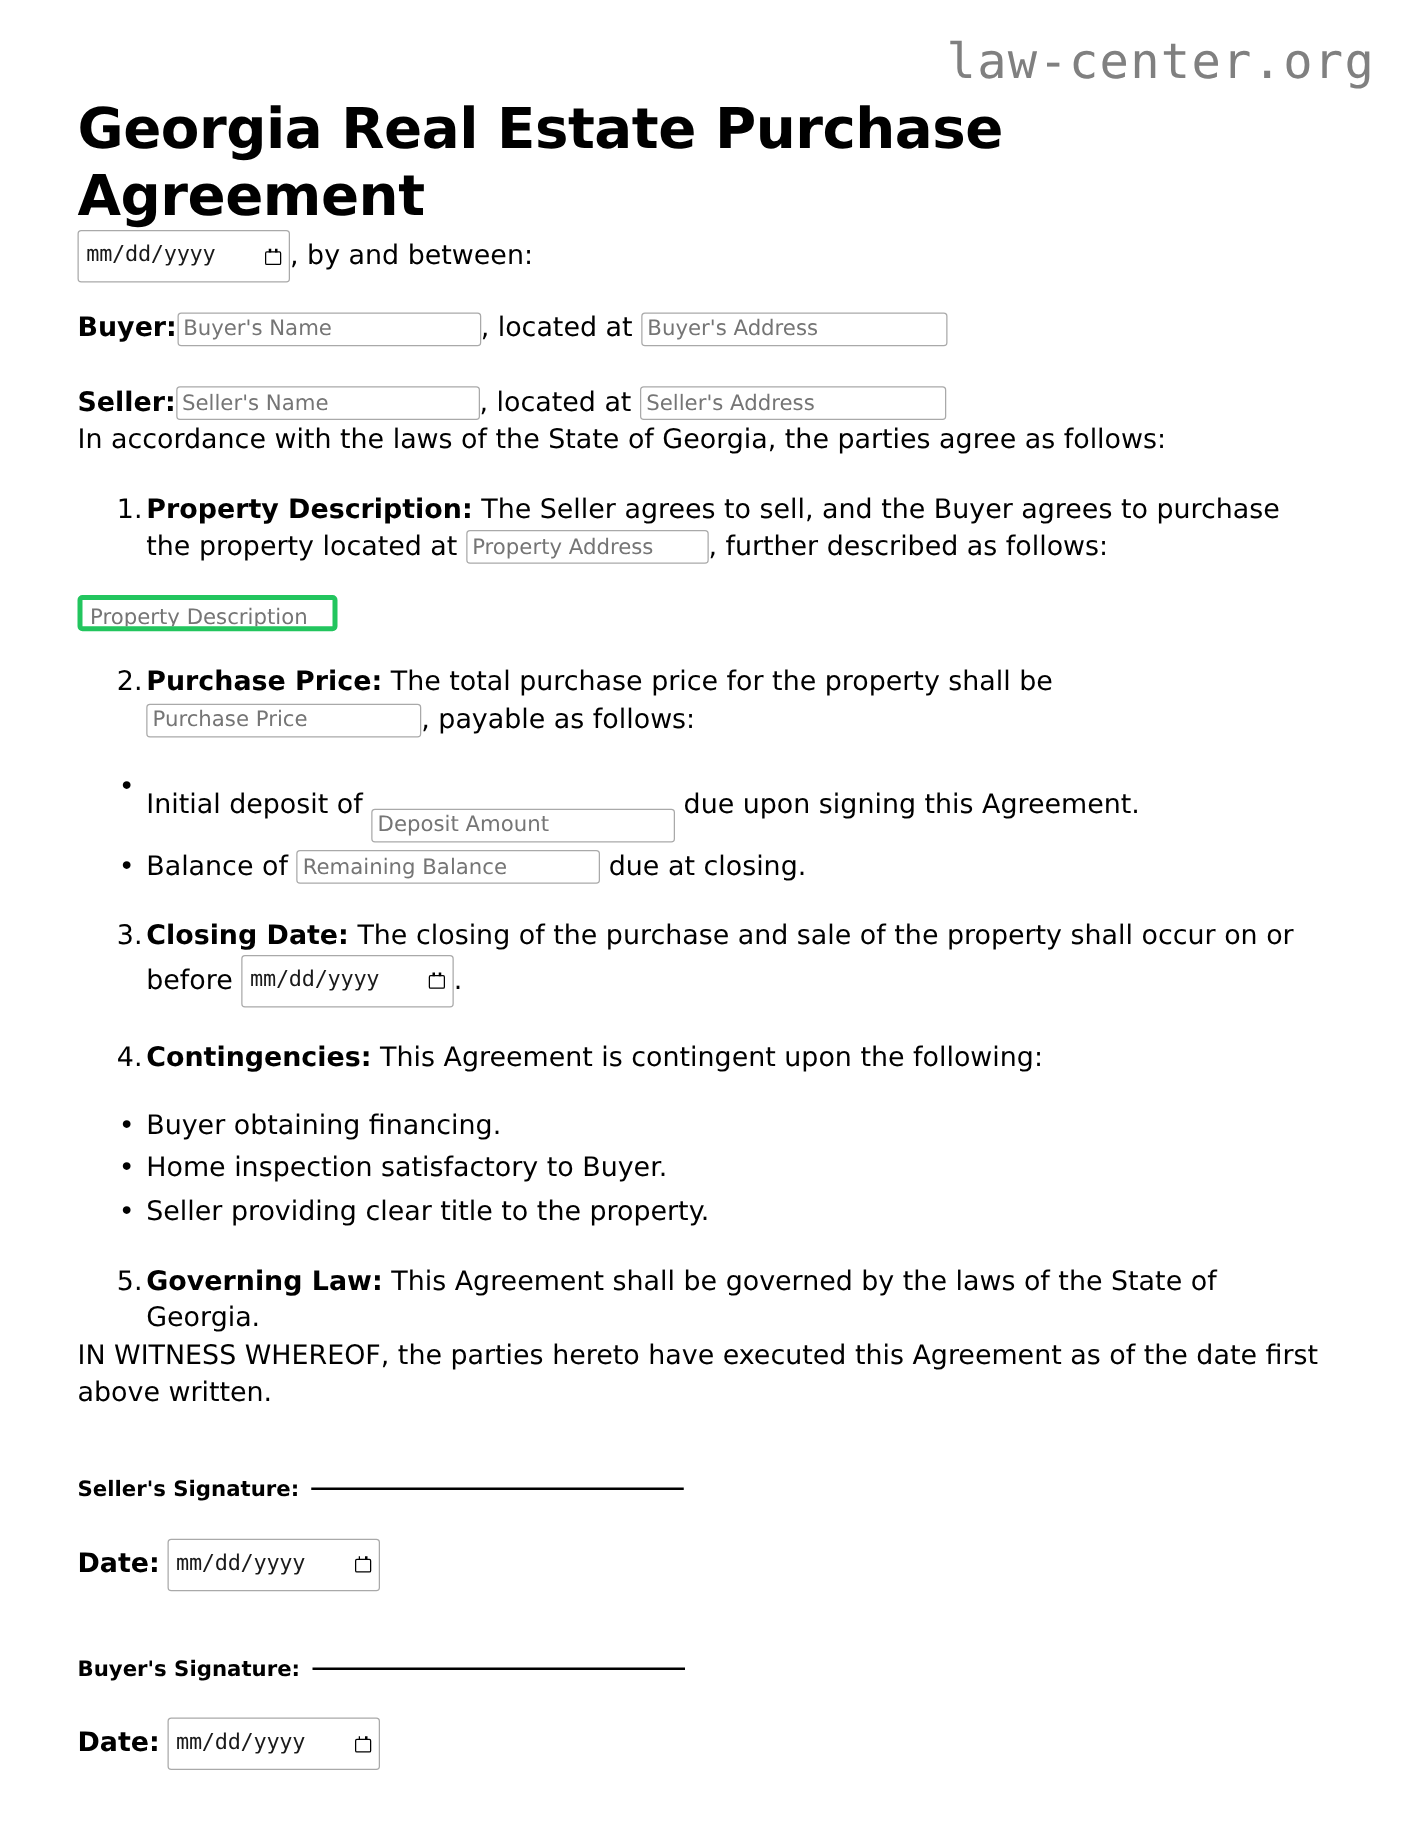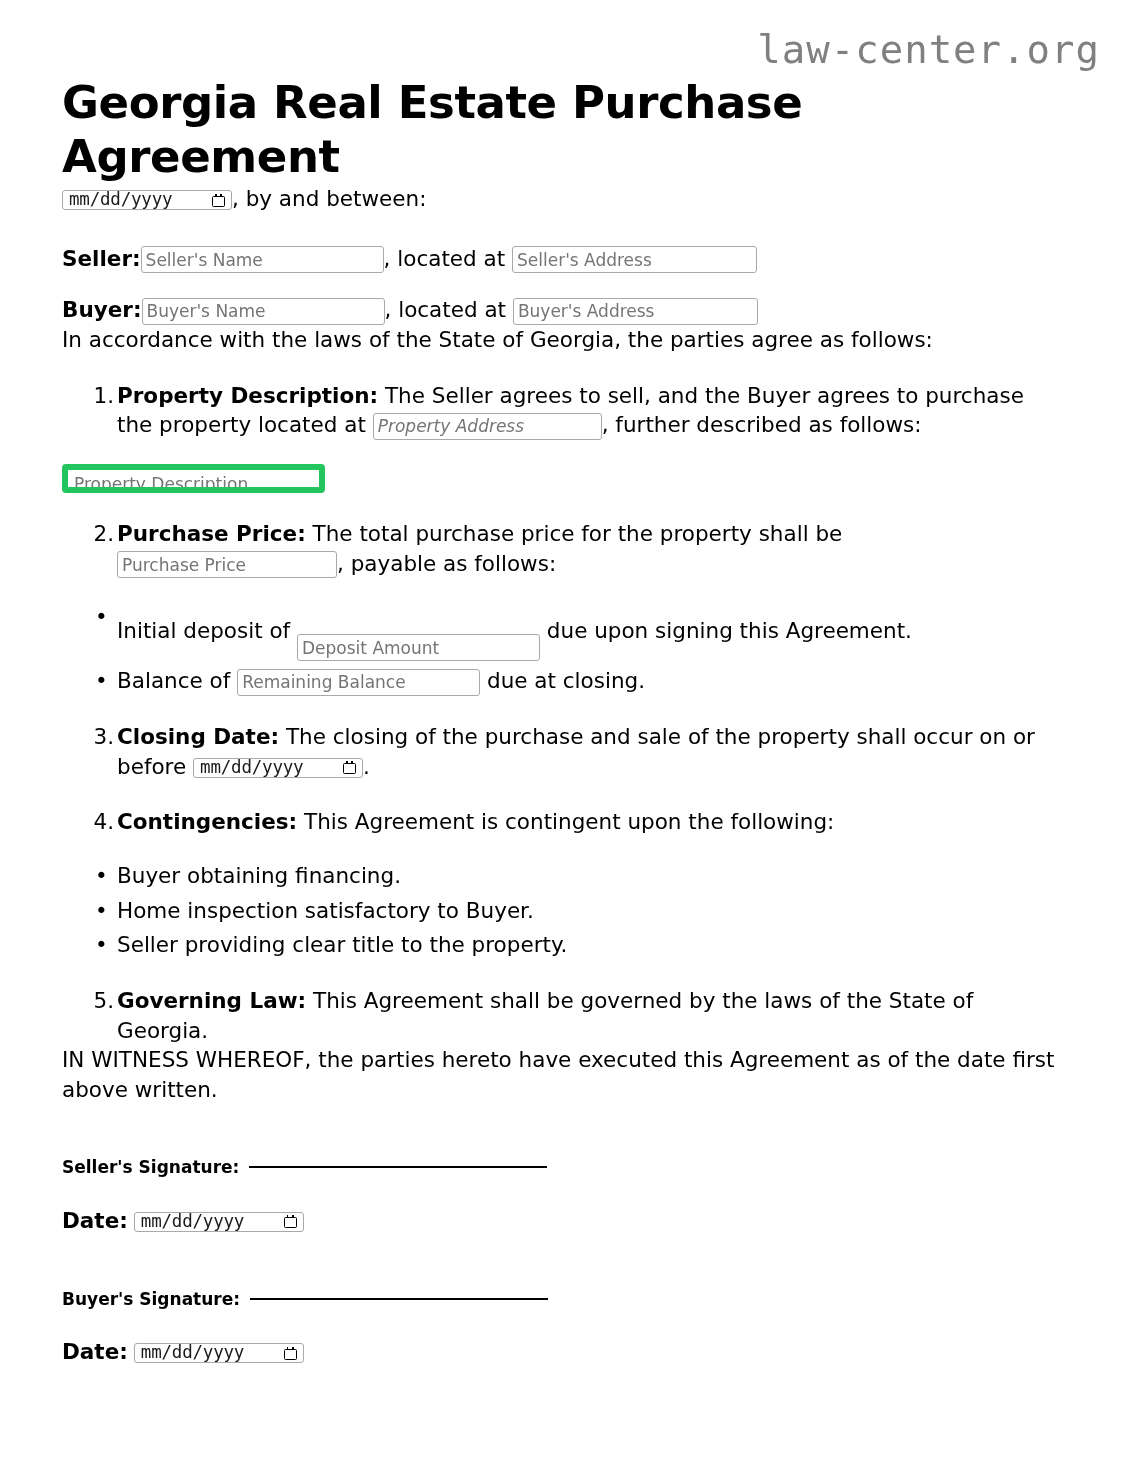--- a/index.html
+++ b/index.html
@@ -81,33 +81,33 @@
     padding: 2px 4px;
     height: 27px;
     vertical-align: middle;
     outline: none;
   }
   input.txt::placeholder { color: #757575; opacity: 1; }
   input.txt::-webkit-input-placeholder { color: #757575; }
 
   .w-name    { width: 243px; }
   .w-addr    { width: 245px; }
-  .w-propadr { width: 229px; font-style: italic; }
+  .w-propadr { width: 194px; }
   .w-price   { width: 220px; }
   .w-deposit { width: 243px; margin-top: 32px; }
   .w-balance { width: 243px; }
 
   
   .datefield {
     display: inline-flex;
     align-items: center;
     justify-content: space-between;
     box-sizing: border-box;
     width: 170px;
-    height: 20px;
+    height: 42px;
     padding: 1px 6px 1px 6px;
     border: 1px solid #a9a9a9;
     border-radius: 3px;
     background: #ffffff;
     vertical-align: middle;
     font-family: "DejaVu Sans Mono", "Liberation Mono", monospace;
     font-size: 17.5px;
     color: #1a1a1a;
     letter-spacing: -0.2px;
     line-height: 1;
@@ -156,23 +156,23 @@
     top: 0;
     width: 24px;
     text-align: right;
   }
   .clause-title { font-weight: bold; }
 
   
   .desc-row { margin-top: 24px; }
   .desc-box {
     box-sizing: border-box;
-    width: 263px;
+    width: 208px;
     height: 29px;
-    border: 6px solid #22c55e;
+    border: 4px solid #22c55e;
     border-radius: 4px;
     background: #ffffff;
     font-family: "DejaVu Sans", "Liberation Sans", sans-serif;
     font-size: 17px;
     color: #757575;
     padding: 4px 6px;
     display: block;
     white-space: nowrap;
     overflow: hidden;
     resize: none;
@@ -240,28 +240,28 @@
     <span class="datefield">
       <span class="dtext">mm/dd/yyyy</span>
       <span class="cal-icon">
         <span class="cal-tab l"></span>
           <span class="cal-tab r"></span>
           <span class="cal-body"></span>
       </span>
     </span><span>, by and between:</span>
   </p>
 
+  <div class="party-row">
+    <span class="lbl-bold">Buyer:</span><input class="txt w-name" type="text" placeholder="Buyer's Name" style=""><span>, located at</span>
+    <input class="txt w-addr" type="text" placeholder="Buyer's Address" style="">
+  </div>
+
   <div class="party-row first">
     <span class="lbl-bold">Seller:</span><input class="txt w-name" type="text" placeholder="Seller's Name" style=""><span>, located at</span>
     <input class="txt w-addr" type="text" placeholder="Seller's Address" style="">
-  </div>
-
-  <div class="party-row">
-    <span class="lbl-bold">Buyer:</span><input class="txt w-name" type="text" placeholder="Buyer's Name" style=""><span>, located at</span>
-    <input class="txt w-addr" type="text" placeholder="Buyer's Address" style="">
   </div>
 
   <p class="body-text p-accord">In accordance with the laws of the State of Georgia, the parties agree as follows:</p>
 
   <ol class="clauses">
 
     <li>
       <span class="num">1.</span><span class="clause-title">Property Description:</span>
       <span>The Seller agrees to sell, and the Buyer agrees to purchase the property located at</span>
       <input class="txt w-propadr" type="text" placeholder="Property Address" style=""><span>, further described as follows:</span>

